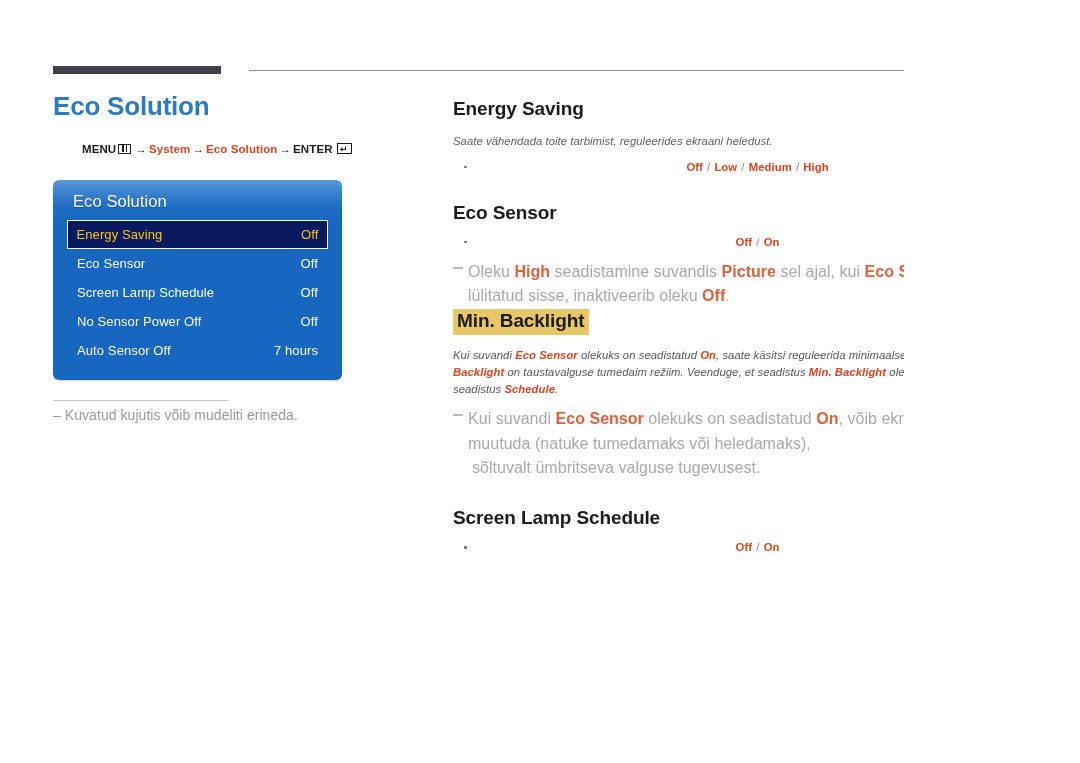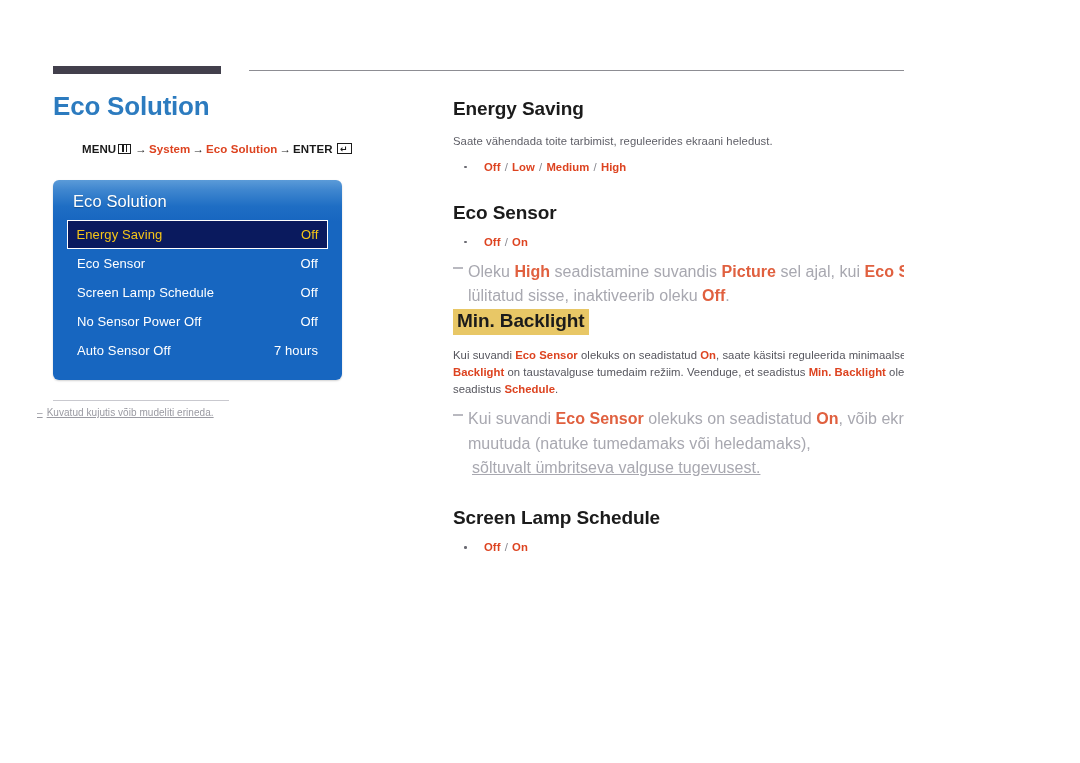--- a/index.html
+++ b/index.html
@@ -140,27 +140,26 @@
 
   
   .osd-foot-rule {
     position: absolute;
     left: 53px; top: 400px;
     width: 176px; height: 1px;
     background: #c9c9cf;
   }
   .osd-foot {
     position: absolute;
-    left: 37px; top: 407px;
+    left: 53px; top: 407px;
     width: 320px;
-    font-size: 10px;
+    font-size: 14px;
     color: #9a9aa2;
     letter-spacing: 0.05px;
     white-space: nowrap;
-    text-decoration: underline;
   }
   .osd-foot .dash { margin-right: 4px; }
 
   
   .right-col {
     position: absolute;
     left: 453px; top: 98px;
     width: 578px;
   }
   .sec-title {
@@ -177,27 +176,29 @@
     padding: 1px 5px 2px 4px;
   }
   .sec-title-wrap { margin: 0; }
 
   .body-text {
     font-size: 11.3px;
     color: #5e5e66;
     line-height: 1.5;
     margin: 12px 0 0 0;
     letter-spacing: 0.05px;
+    font-style: italic;
   }
   .body-text.dark { color: #55555d; }
 
   .opts {
     margin: 8px 0 0 0;
     padding: 0;
     list-style: none;
+    text-align: center;
   }
   .opts li {
     position: relative;
     padding-left: 31px;
     font-size: 11.3px;
     line-height: 1.6;
     color: #DD4320;
     font-weight: bold;
     letter-spacing: 0.05px;
   }
@@ -221,21 +222,21 @@
     letter-spacing: 0.03px;
   }
   .note::before {
     content: "";
     position: absolute;
     left: 0; top: 7px;
     width: 10px; height: 2px;
     background: #b9b9c0;
   }
   .note b { color: #E0603F; font-weight: bold; }
-  .note-indent { display: block; padding-left: 4px; text-decoration: underline; }
+  .note-indent { display: block; padding-left: 4px; }
 
   .kw { color: #DD4320; font-weight: bold; }
 
   .blk { margin-top: 26px; }
   .blk-tight { }
 </style>
 </head>
 <body>
 
 <div class="page">

